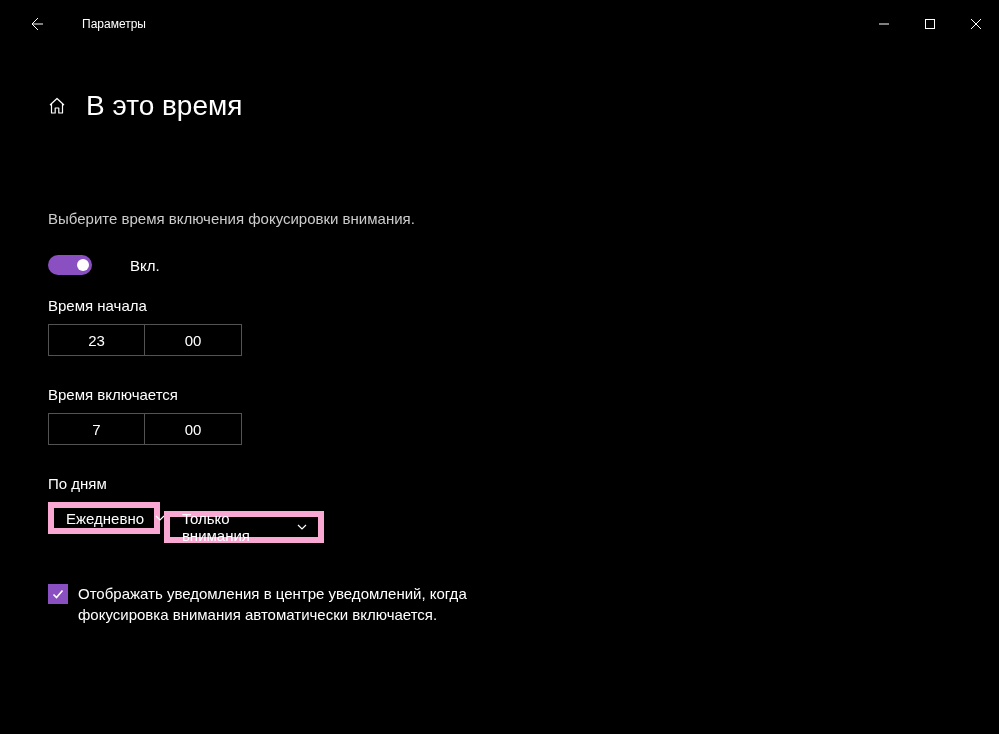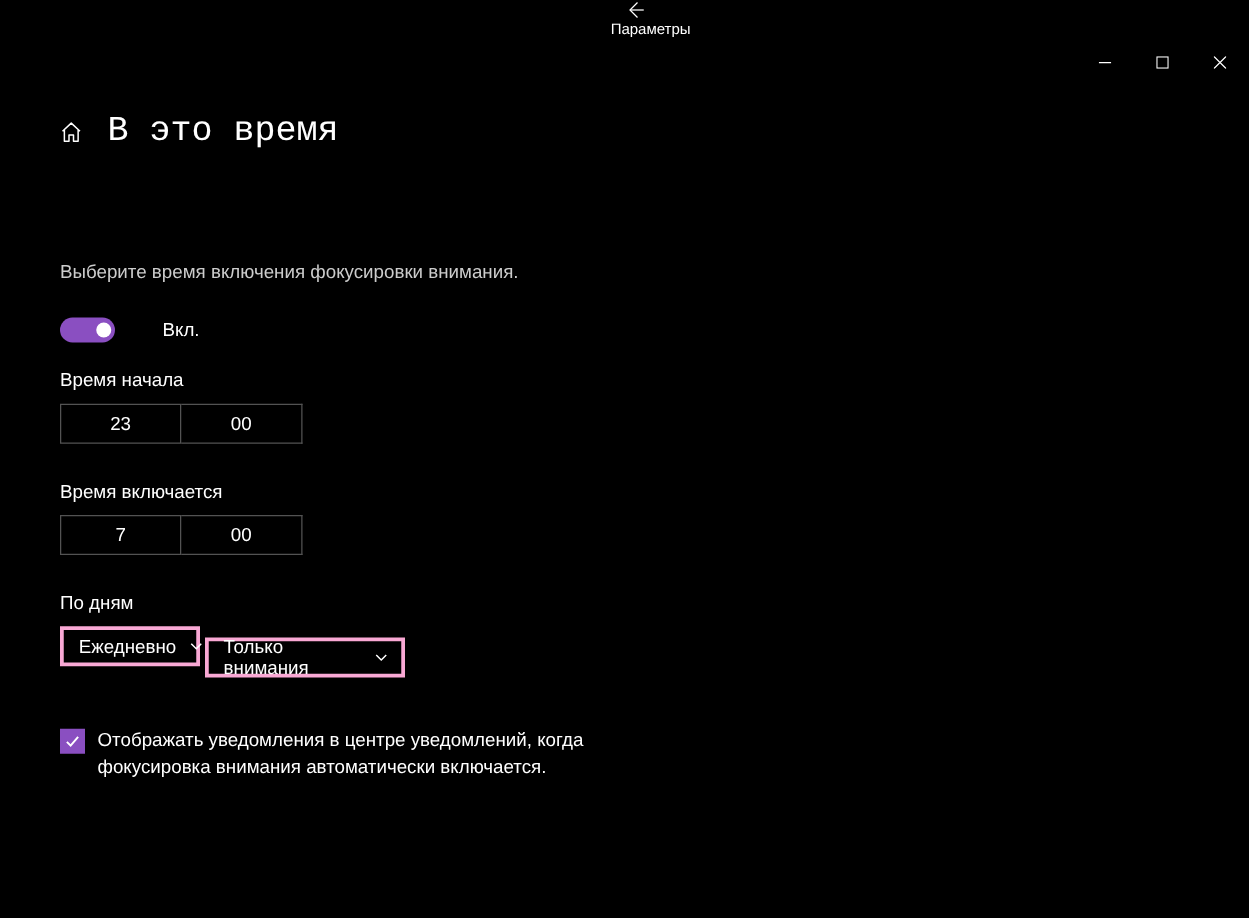--- a/index.html
+++ b/index.html
@@ -11,21 +11,20 @@
     font-family: "Segoe UI", -apple-system, sans-serif;
     font-size: 14px;
     font-weight: 400;
     overflow: hidden;
   }
   .titlebar {
     display: flex;
     align-items: center;
     height: 48px;
     padding-left: 16px;
-    flex-direction: column;
   }
   .back-btn {
     width: 40px;
     height: 48px;
     display: flex;
     align-items: center;
     justify-content: center;
     color: #ffffff;
   }
   .app-title {
@@ -46,21 +45,20 @@
     color: #ffffff;
   }
   .content {
     padding: 42px 48px 0 48px;
   }
   .page-header {
     display: flex;
     align-items: center;
     gap: 20px;
     margin-bottom: 88px;
-    font-family: Liberation Mono, monospace;
   }
   .home-icon {
     display: flex;
     align-items: center;
   }
   .page-title {
     font-size: 28px;
     font-weight: 500;
     color: #ffffff;
   }
@@ -114,21 +112,21 @@
     align-items: center;
     justify-content: center;
     font-size: 15px;
     color: #ffffff;
   }
   .time-box + .time-box {
     border-left: none;
   }
   .dropdown {
     height: 32px;
-    border: 3px solid #f9a8d4;
+    border: 6px solid #f9a8d4;
     display: inline-flex;
     align-items: center;
     padding: 0 10px 0 12px;
     font-size: 15px;
     gap: 10px;
     margin-bottom: 30px;
   }
   .dropdown.narrow { width: 112px; justify-content: space-between; }
   .dropdown.wide { width: 160px; justify-content: space-between; }
   .chev {

